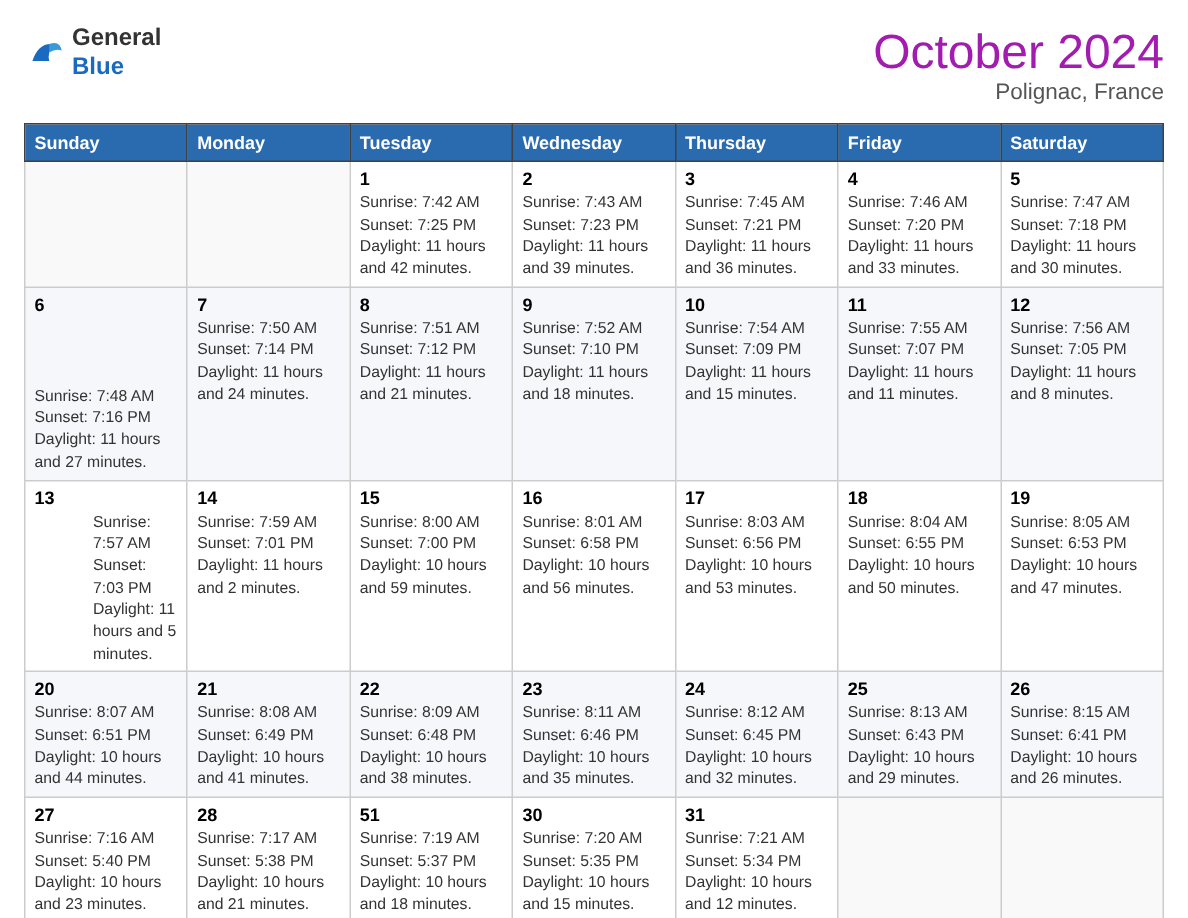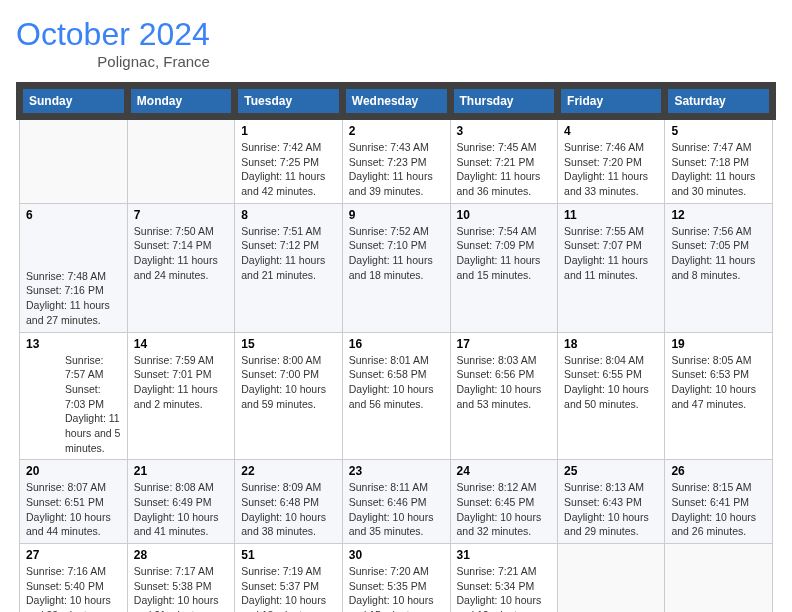--- a/index.html
+++ b/index.html
@@ -24,39 +24,39 @@
     .logo-bird {
       width: 28px;
       height: 28px;
     }
     .title-block {
       text-align: right;
     }
     .month-title {
       font-size: 32px;
       font-weight: normal;
-      color: #3b82f6;
+      color: #a21caf;
     }
     .subtitle {
       font-size: 15px;
       color: #555;
     }
     table {
       width: 100%;
       border-collapse: collapse;
       font-size: 11px;
     }
     thead tr th {
       background: #2a6bb0;
       color: #fff;
       padding: 5px 6px;
       text-align: left;
       font-size: 12px;
       font-weight: bold;
-      border: 7px solid #404040;
+      border: 1px solid #404040;
     }
     tbody tr td {
       border: 1px solid #ccc;
       padding: 4px 6px;
       vertical-align: top;
       width: 108px;
       min-height: 80px;
       background: #fff;
     }
     tbody tr:nth-child(even) td {
@@ -74,20 +74,30 @@
       line-height: 1.4;
     }
     td.empty {
       background: #f9f9f9;
     }
   </style>
 </head>
 <body>
 
 <div class="header">
+  <div class="logo">
+    <svg class="logo-bird" viewBox="0 0 40 40" xmlns="http://www.w3.org/2000/svg">
+      <path d="M8 28 Q14 10 28 12 Q22 20 24 28" fill="#1a6bbf"></path>
+      <path d="M24 12 Q34 8 36 18 Q30 16 24 20" fill="#3a9ad9"></path>
+    </svg>
+    <div style="line-height:1.2">
+      <div style="font-size:16px;font-weight:bold;color:#333;">General</div>
+      <div style="font-size:16px;font-weight:bold;color:#1a6bbf;">Blue</div>
+    </div>
+  </div>
   <div class="title-block">
     <div class="month-title">October 2024</div>
     <div class="subtitle">Polignac, France</div>
   </div>
 </div>
 
 <table>
   <thead>
     <tr>
     <th>Sunday</th>

